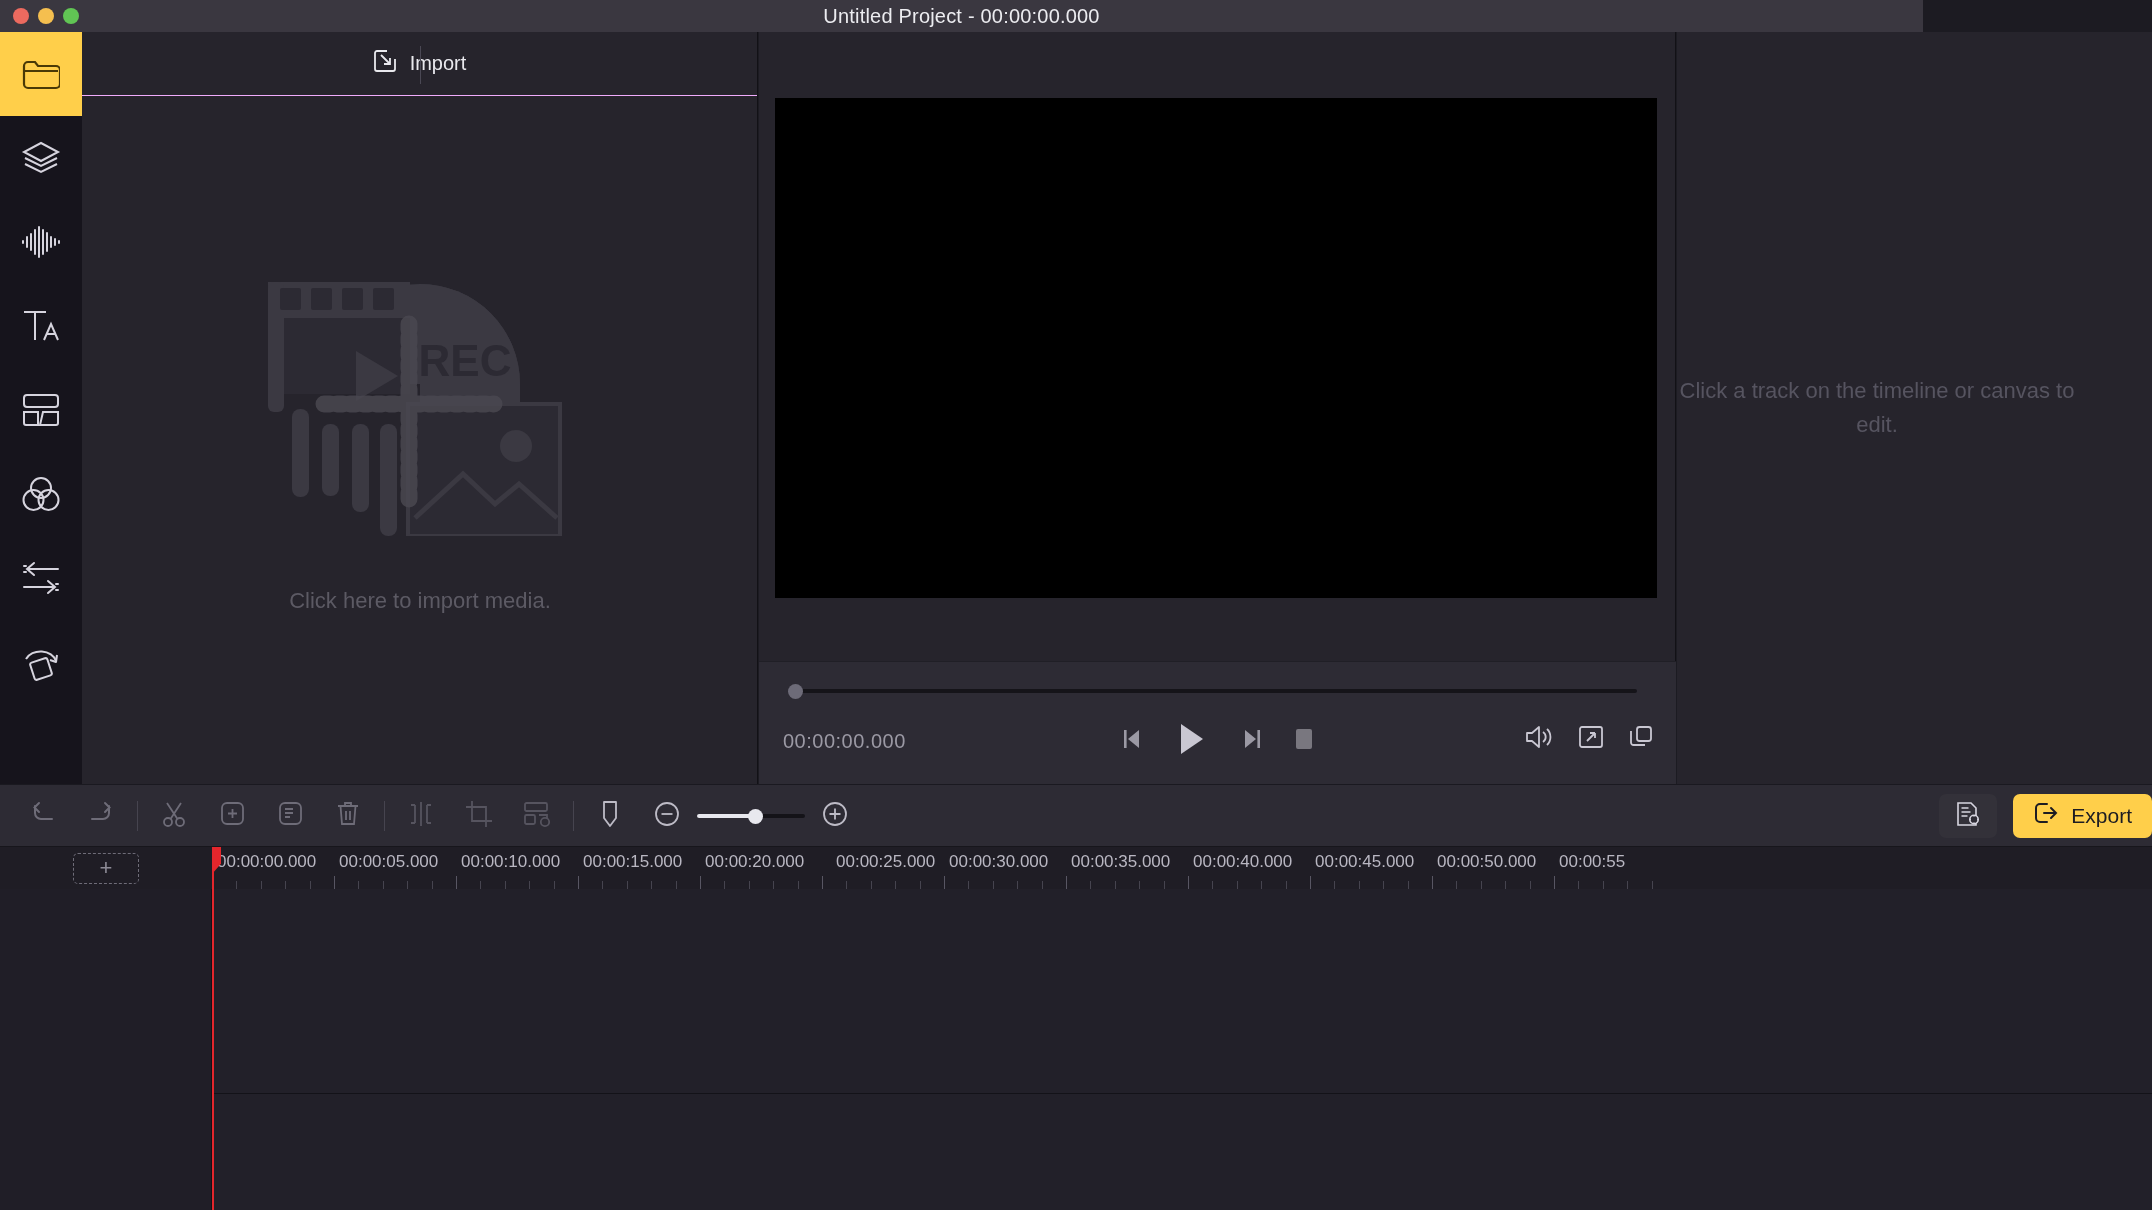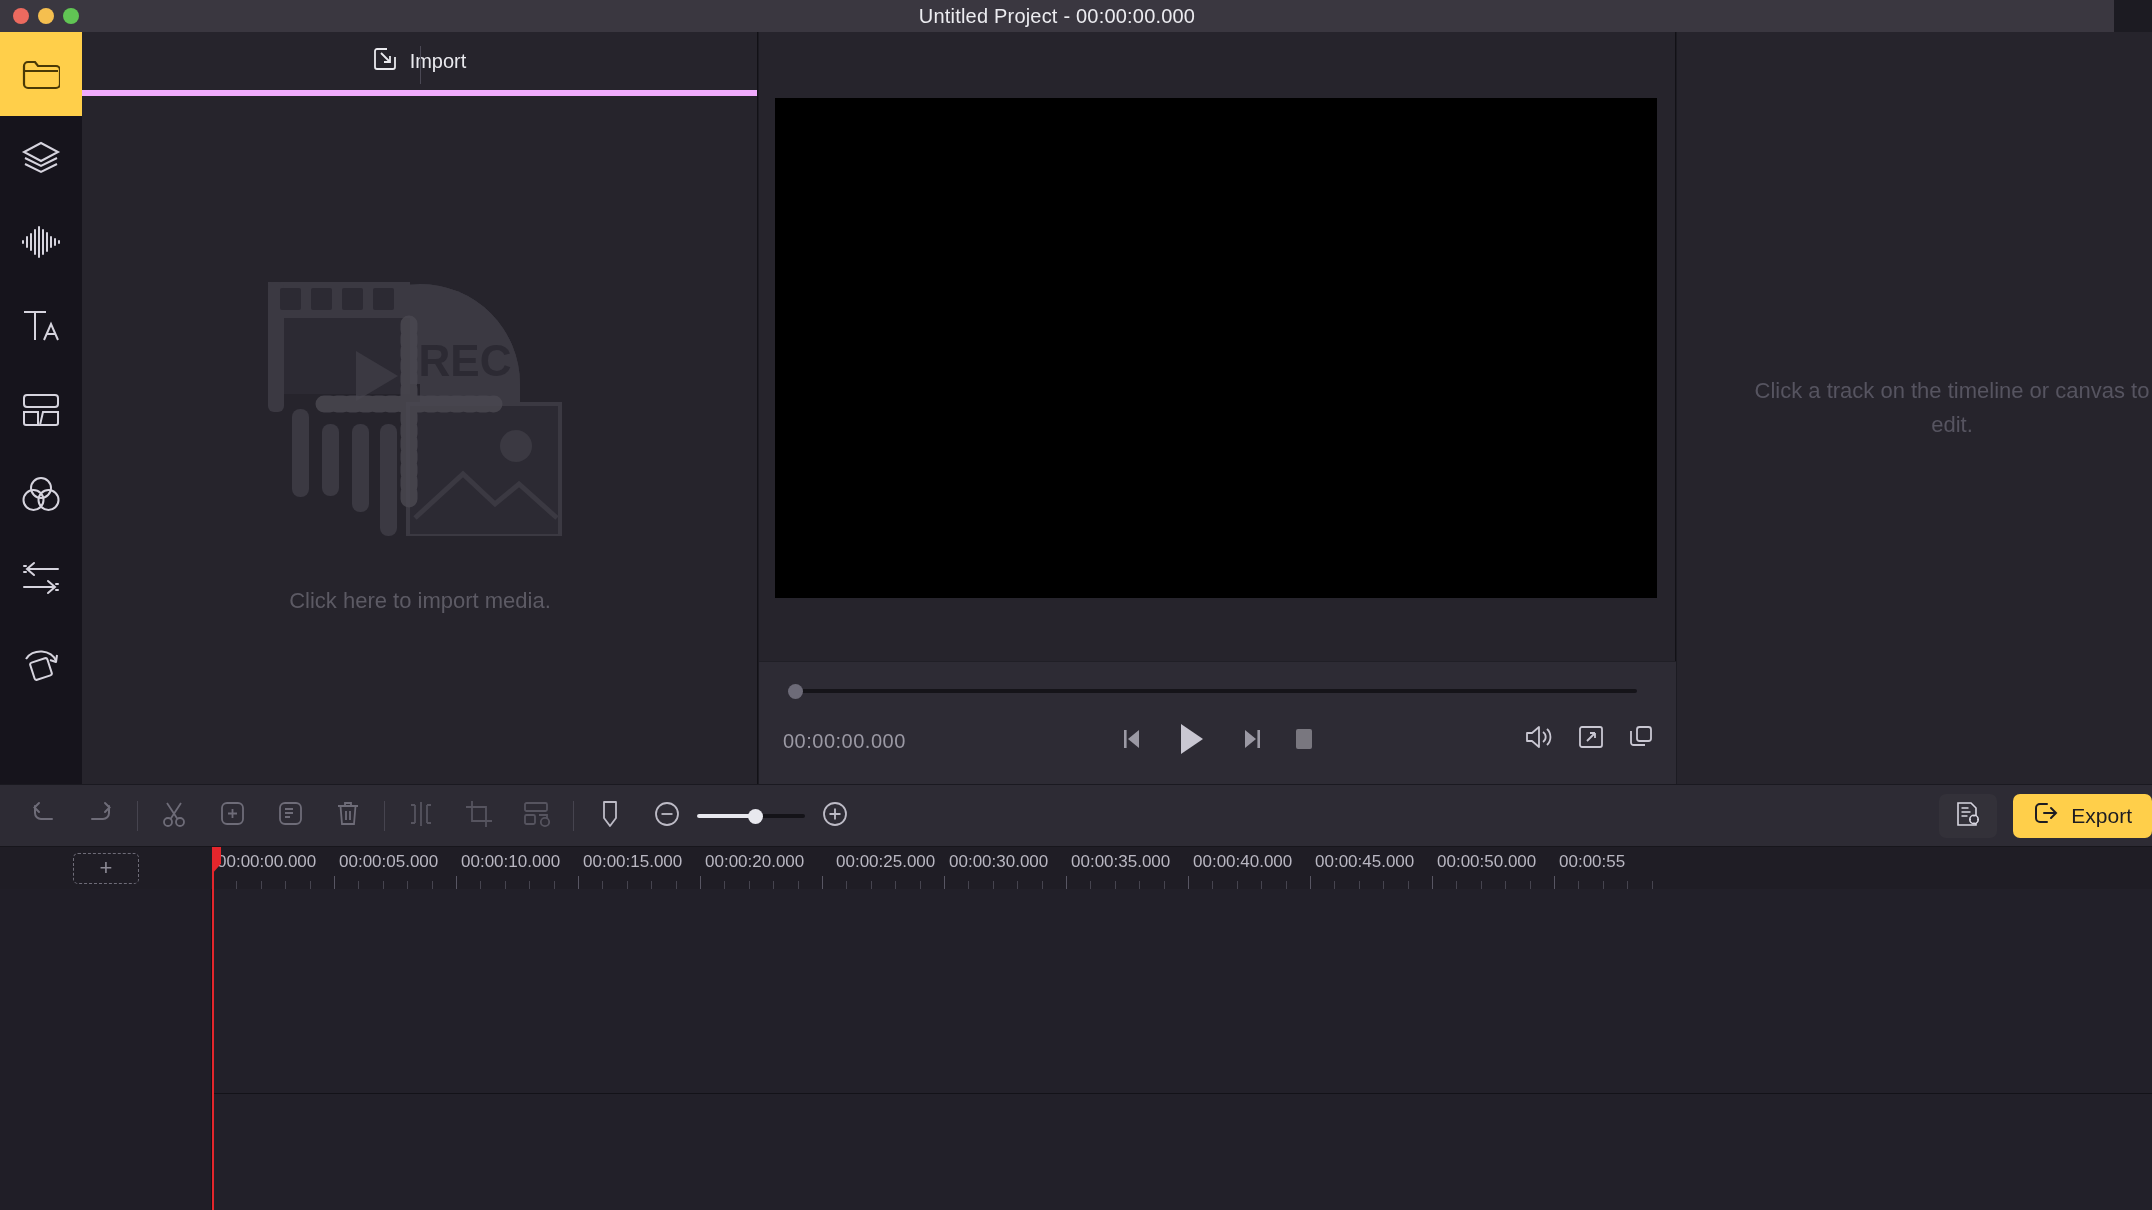--- a/index.html
+++ b/index.html
@@ -7,21 +7,21 @@
     width: 2152px; height: 1210px;
     background: #1c1b22;
     font-family: "Liberation Sans", sans-serif;
     overflow: hidden;
     -webkit-font-smoothing: antialiased;
   }
   #app { position: relative; width: 2152px; height: 1210px; }
 
   
   .titlebar {
-    position: absolute; left: 0; top: 0; width: 2114px; height: 32px;
+    position: absolute; left: 0; top: 0; width: 1923px; height: 32px;
     background: #3a3740;
     display: flex; align-items: center;
   }
   .traffic { display: flex; gap: 9px; padding-left: 13px; }
   .light { width: 16px; height: 16px; border-radius: 50%; }
   .light.red { background: #ec6a5f; }
   .light.yellow { background: #f5bf4f; }
   .light.green { background: #61c554; }
   .title-text {
     position: absolute; left: 0; right: 0; text-align: center;
@@ -42,21 +42,21 @@
   .rail-item svg { display: block; }
 
   
   .media-panel {
     position: absolute; left: 82px; top: 32px; width: 676px; height: 752px;
     background: #26242c;
     border-right: 1px solid #121116;
   }
   .tabs {
     position: relative; height: 64px; display: flex;
-    border-bottom: 6px solid #f0abfc;
+    border-bottom: 1px solid #f0abfc;
     background: #26242c;
   }
   .tab {
     flex: 1; display: flex; align-items: center; justify-content: center;
     gap: 13px; color: #e9e9ee; font-size: 20px;
   }
   .tab-sep {
     position: absolute; left: 50%; top: 14px; width: 1px; height: 38px;
     background: #4a4854;
   }
@@ -102,21 +102,21 @@
   }
   .view-icons {
     position: absolute; right: 22px; top: 62px;
     display: flex; align-items: center; gap: 24px;
   }
 
   
   .props {
     position: absolute; left: 1677px; top: 32px; width: 475px; height: 752px;
     background: #26242c;
-    display: flex; align-items: center; justify-content: flex-end;
+    display: flex; align-items: center; justify-content: flex-start;
   }
   .props-hint {
     width: 400px; text-align: center; font-size: 22px;
     color: #565460; line-height: 1.55;
   }
 
   
   .toolbar {
     position: absolute; left: 0; top: 784px; width: 2152px; height: 63px;
     background: #2d2b34;

